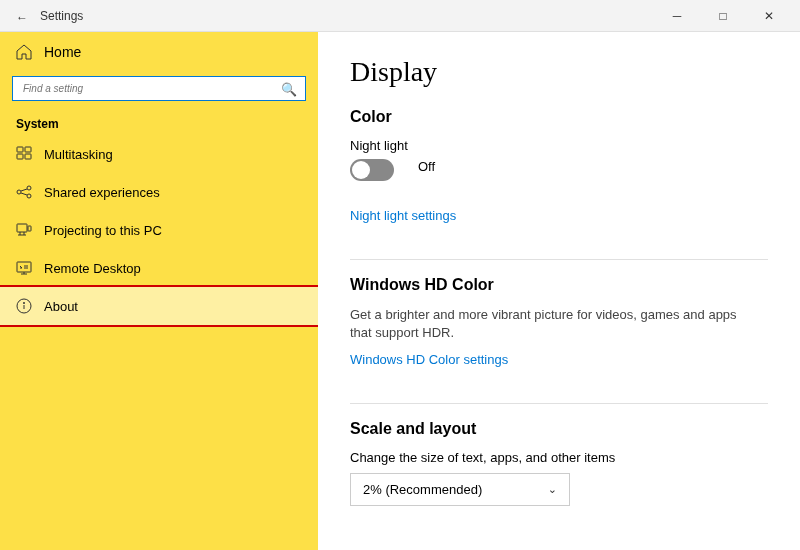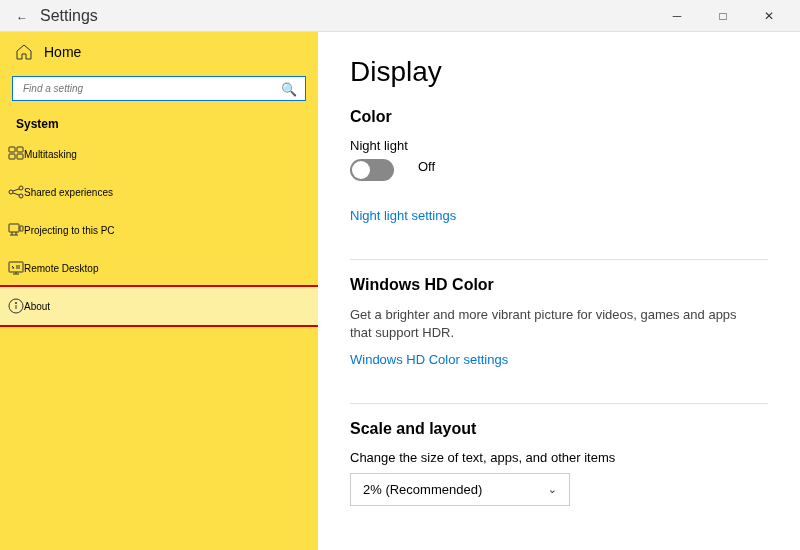--- a/index.html
+++ b/index.html
@@ -15,21 +15,21 @@
       border-bottom: 1px solid #e0e0e0;
       flex-shrink: 0;
     }
     .titlebar-back {
       width: 28px; height: 28px;
       display: flex; align-items: center; justify-content: center;
       cursor: pointer; font-size: 12px; color: #333;
       border-radius: 3px;
     }
     .titlebar-title {
-      font-size: 16px; color: #333; margin-left: 4px; flex: 1;
+      font-size: 12px; color: #333; margin-left: 4px; flex: 1;
     }
     .titlebar-controls {
       display: flex; gap: 0;
     }
     .titlebar-btn {
       width: 46px; height: 32px;
       display: flex; align-items: center; justify-content: center;
       cursor: pointer; font-size: 12px; color: #333;
     }
 
@@ -71,23 +71,24 @@
       position: absolute; right: 8px; top: 50%;
       transform: translateY(-50%);
       color: #555; font-size: 13px;
     }
     .sidebar-section-title {
       padding: 8px 16px 4px 16px;
       font-size: 12px; font-weight: 700; color: #000;
     }
     .sidebar-item {
       display: flex; align-items: center;
-      padding: 11px 8px;
+      padding: 11px 16px;
+      gap: 12px;
       cursor: pointer;
-      font-size: 10px; color: #000;
+      font-size: 13px; color: #000;
     }
     .sidebar-item.active {
       background: rgba(255,255,255,0.5);
       outline: 2px solid #d00000;
     }
     .sidebar-icon {
       width: 16px; height: 16px;
       display: flex; align-items: center; justify-content: center;
       flex-shrink: 0;
     }
@@ -95,20 +96,21 @@
     
     .content {
       flex: 1;
       background: #fff;
       padding: 24px 32px;
       overflow-y: auto;
     }
     .content-title {
       font-size: 28px; font-weight: 300; color: #000;
       margin-bottom: 20px;
+      font-family: Liberation Serif, serif;
     }
     .section-title {
       font-size: 16px; font-weight: 600; color: #000;
       margin-bottom: 12px;
     }
     .subsection-label {
       font-size: 13px; color: #000; margin-bottom: 6px;
     }
     .toggle-row {
       display: flex; align-items: flex-start; gap: 24px;

